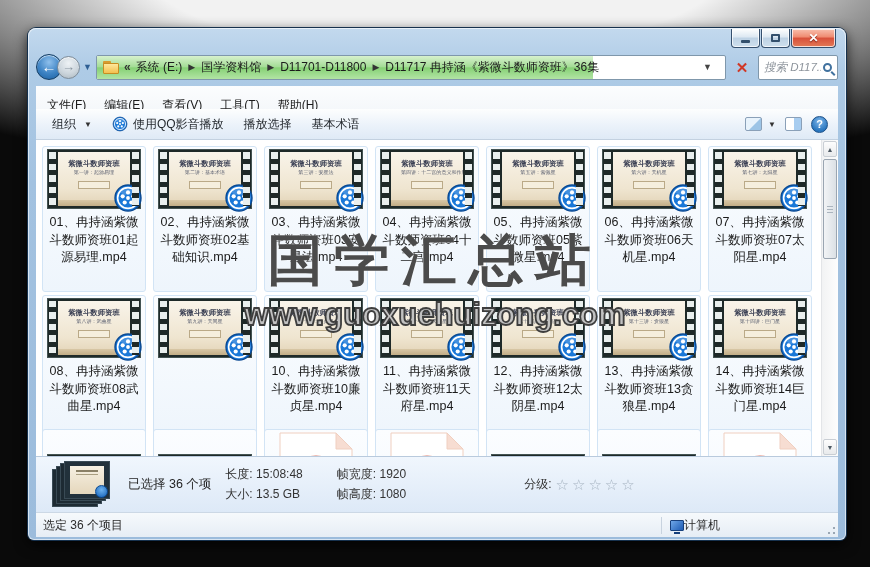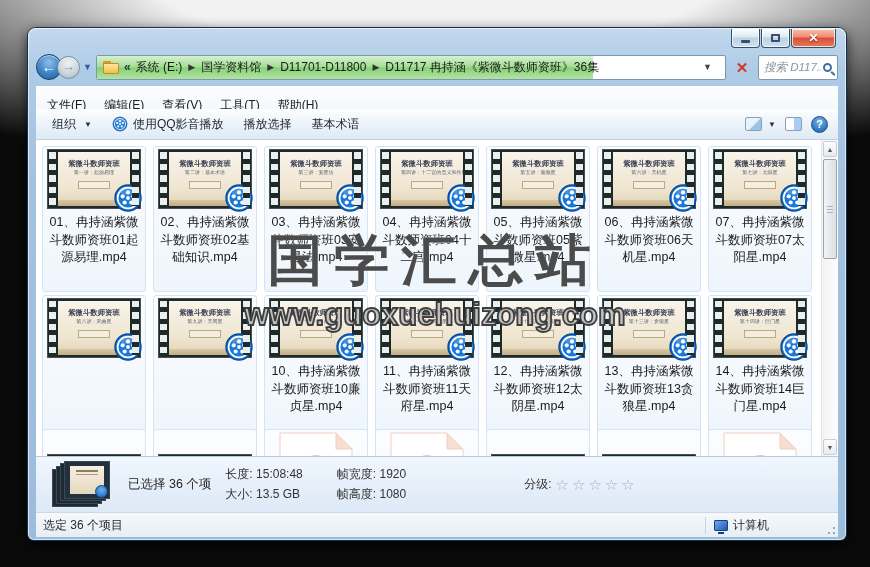--- a/index.html
+++ b/index.html
@@ -134,21 +134,21 @@
   .d-sel{font-size:12.5px; color:#1f1f1f; margin-right:14px;}
   .d-row{white-space:nowrap;}
   .d-rating{display:flex; align-items:center; gap:4px; margin-left:84px;}
   .stars{color:#a7b4c2; font-size:15px; letter-spacing:3px;}
   
   .status{position:absolute; left:8px; right:8px; bottom:3px; height:25px;
     background:linear-gradient(180deg,#f6f9fc,#e6edf5); border-top:1px solid #ccd8e5;
     display:flex; align-items:center; font-size:12px; color:#2b2b2b;}
   .st-left{padding-left:7px; flex:1;}
   .st-sep{width:1px; height:17px; background:#c8d3df; margin-right:8px;}
-  .st-loc{display:flex; align-items:center; gap:5px; width:124px;}
+  .st-loc{display:flex; align-items:center; width:168px;}
   .pc-ic{width:14px; height:11px; border:1px solid #17407c; border-radius:1px;
     background:linear-gradient(135deg,#6fa7e8,#1d5cb4); position:relative;}
   .pc-ic::after{content:""; position:absolute; left:3px; top:11px; width:6px; height:2px; background:#17407c;}
   .grip{position:absolute; right:2px; bottom:2px; width:12px; height:12px;
     background:
       radial-gradient(circle 1px at 10px 10px,#9aa7b4 98%,transparent),
       radial-gradient(circle 1px at 10px 5px,#9aa7b4 98%,transparent),
       radial-gradient(circle 1px at 5px 10px,#9aa7b4 98%,transparent);}
   
   .watermark{position:absolute; left:0; top:0; width:870px; text-align:center; pointer-events:none; z-index:50;}
@@ -439,20 +439,21 @@
                   <circle cx="15" cy="9.4" r="2.1" fill="#fff"></circle>
                   <circle cx="9.7" cy="13.3" r="2.1" fill="#fff"></circle>
                   <circle cx="11.7" cy="19.5" r="2.1" fill="#fff"></circle>
                   <circle cx="18.3" cy="19.5" r="2.1" fill="#fff"></circle>
                   <circle cx="20.3" cy="13.3" r="2.1" fill="#fff"></circle>
                   <circle cx="15" cy="15" r="1.9" fill="#fff"></circle>
                   <ellipse cx="15" cy="8" rx="8" ry="4" fill="#ffffff" opacity="0.18"></ellipse>
                 </svg></span>
             </div>
           </div>
+          <div class="fname">08、冉持涵紫微斗数师资班08武曲星.mp4</div>
         </div>
         <div class="tile" style="left: 115px; top: 153px;">
           <div class="thumb-zone">
             <div class="film">
               <div class="slide">
                 <div class="s-title">紫微斗数师资班</div>
                 <div class="s-sub">第九讲：天同星</div>
                 <div class="s-box"></div>
               </div>
               <span class="badge"><svg width="30" height="30" viewBox="0 0 30 30">

